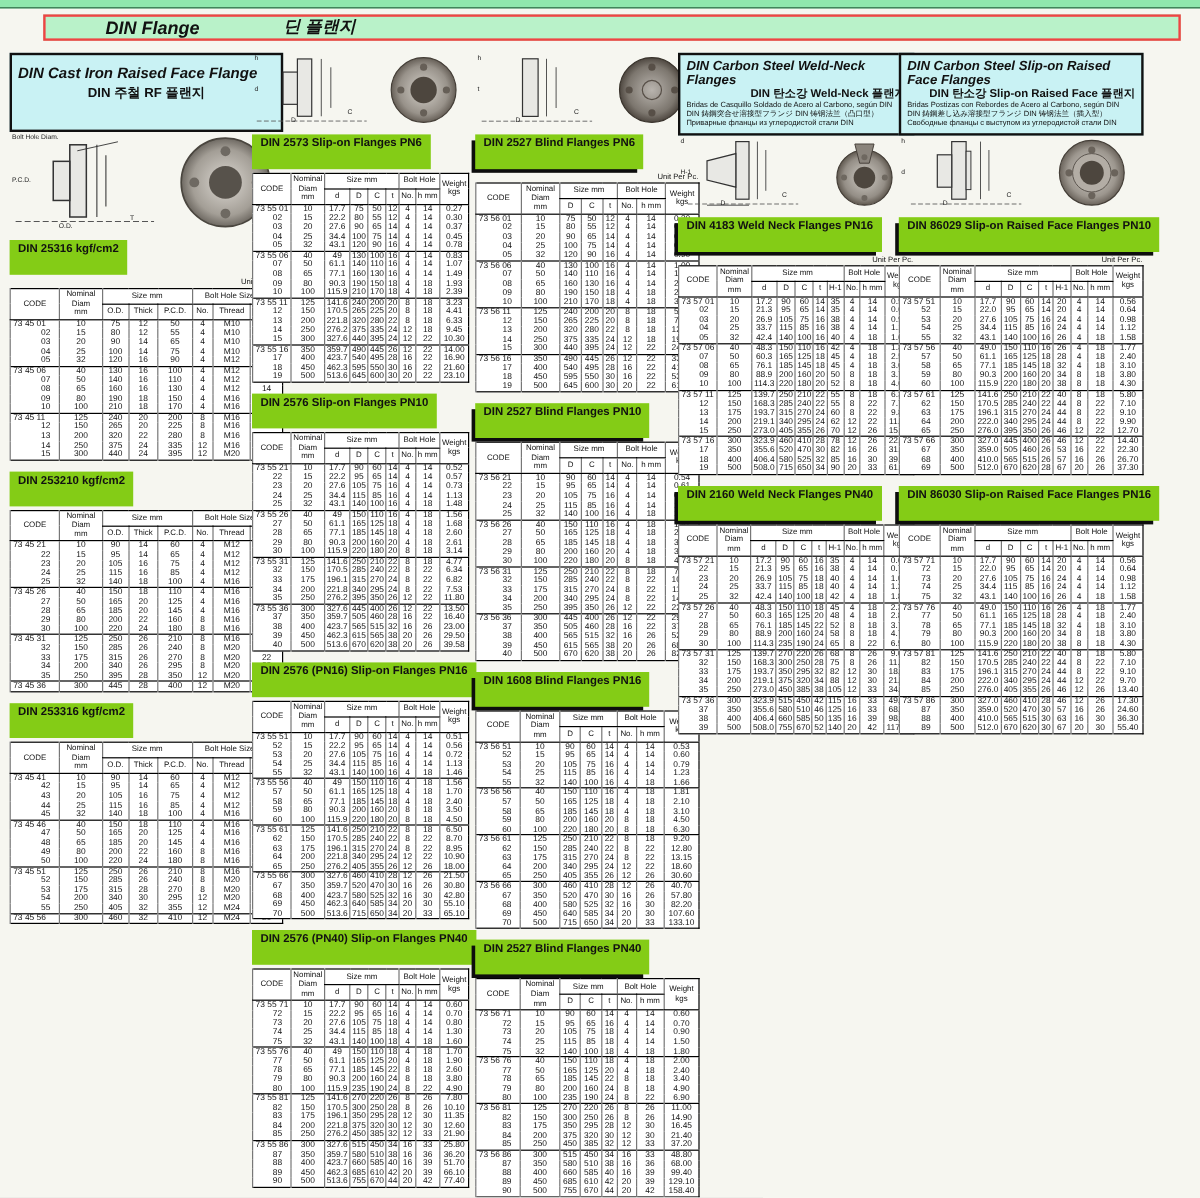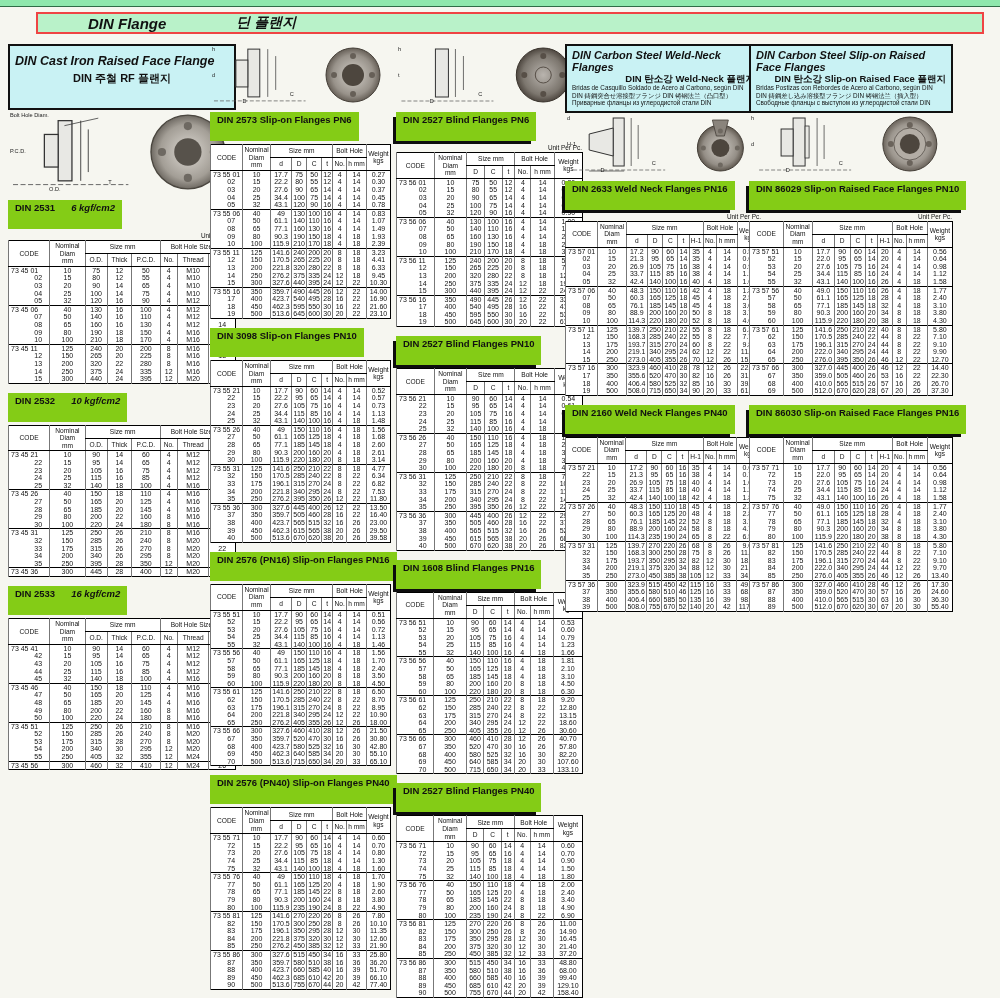--- a/index.html
+++ b/index.html
@@ -29,21 +29,21 @@
   .diag{position:relative;height:60px;margin:1px 0 0 0;}
   .c1 .diag{height:82px;}
   .diag svg{position:absolute;top:0;}
   .diag .cs{left:0;width:55%;height:100%;}
   .diag .ph{right:0;width:42%;height:100%;}
   .lab{position:absolute;font-size:5.6px;line-height:6px;color:#222;}
   .l0{left:2px;top:1px;} .l1{left:2px;top:45%;} .l2{left:18%;bottom:1px;} .l3{left:44%;bottom:8px;}
 
   .ttl{display:inline-block;background:#84cc16;padding:2px 7px 16px 7px;font-weight:bold;font-size:9.5px;
        margin:7px 0 3px 0;white-space:nowrap;}
-  .ttl .sub{margin-left:16px;font-style:italic;}
+  .ttl .sub{}
   .c3 .ttl,.c4 .ttl,.c5 .ttl{box-shadow:-4px 4px 0 -1px #0d0d0d;}
   .unit{text-align:right;font-size:6.4px;margin:0 1px 1px 0;}
 
   table.spec{width:100%;border-collapse:collapse;border:1px solid #000;background:#fff;
              font-size:7px;line-height:7.6px;table-layout:auto;}
   table.spec th{font-weight:normal;border-bottom:1px solid #000;border-left:1px solid #777;
                 padding:1px 1px;text-align:center;white-space:pre-line;font-size:6.6px;}
   table.spec td{border-left:1px solid #777;text-align:center;padding:0 1px;}
   table.spec tr.gf td{border-top:1px solid #000;}
   table.spec td.code{text-align:left;padding-left:2px;white-space:nowrap;}
@@ -887,21 +887,21 @@
               <td>513.6</td>
               <td>645</td>
               <td>600</td>
               <td>30</td>
               <td>20</td>
               <td>22</td>
               <td>23.10</td>
             </tr>
           </tbody>
         </table></div>
-    <div class="tbl"><div class="ttl"><span>DIN 3098 Slip-on Flanges PN10</span></div><table class="spec">
+    <div class="tbl"><div class="ttl"><span>DIN 2576 Slip-on Flanges PN10</span></div><table class="spec">
           <thead>
             <tr>
               <th rowspan="2">CODE</th>
               <th rowspan="2">Nominal
 Diam
 mm</th>
               <th colspan="4">Size mm</th>
               <th colspan="2">Bolt Hole</th>
               <th rowspan="2">Weight
 kgs</th>
@@ -2571,21 +2571,21 @@
         <circle cx="30" cy="17" r="2.5" fill="#6e6860"></circle>
           <circle cx="30" cy="51" r="2.5" fill="#6e6860"></circle>
         <circle cx="13" cy="34" r="2.5" fill="#6e6860"></circle>
           <circle cx="47" cy="34" r="2.5" fill="#6e6860"></circle>
       </svg>
       <span class="lab l0">d</span>
       <span class="lab l1">H-1</span>
       <span class="lab l2">D</span>
       <span class="lab l3">C</span>
     </div>
-    <div class="tbl"><div class="ttl"><span>DIN 2633 Weld Neck Flanges PN16</span></div><div class="unit">Unit Per Pc.</div><table class="spec">
+    <div class="tbl"><div class="ttl"><span>DIN 4183 Weld Neck Flanges PN16</span></div><div class="unit">Unit Per Pc.</div><table class="spec">
           <thead>
             <tr>
               <th rowspan="2">CODE</th>
               <th rowspan="2">Nominal
 Diam
 mm</th>
               <th colspan="5">Size mm</th>
               <th colspan="2">Bolt Hole</th>
               <th rowspan="2">Weight
 kgs</th>

